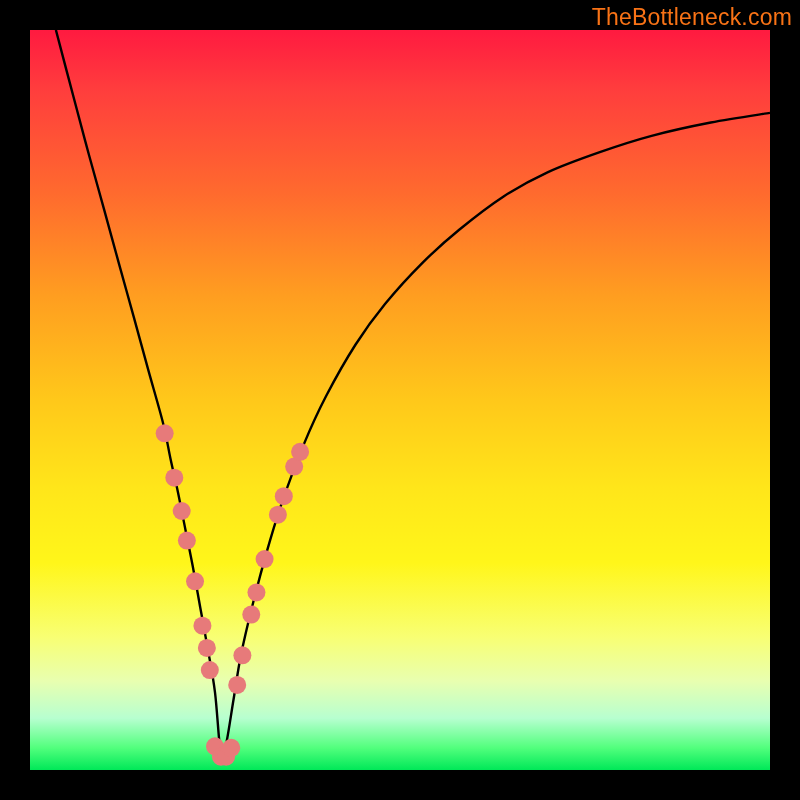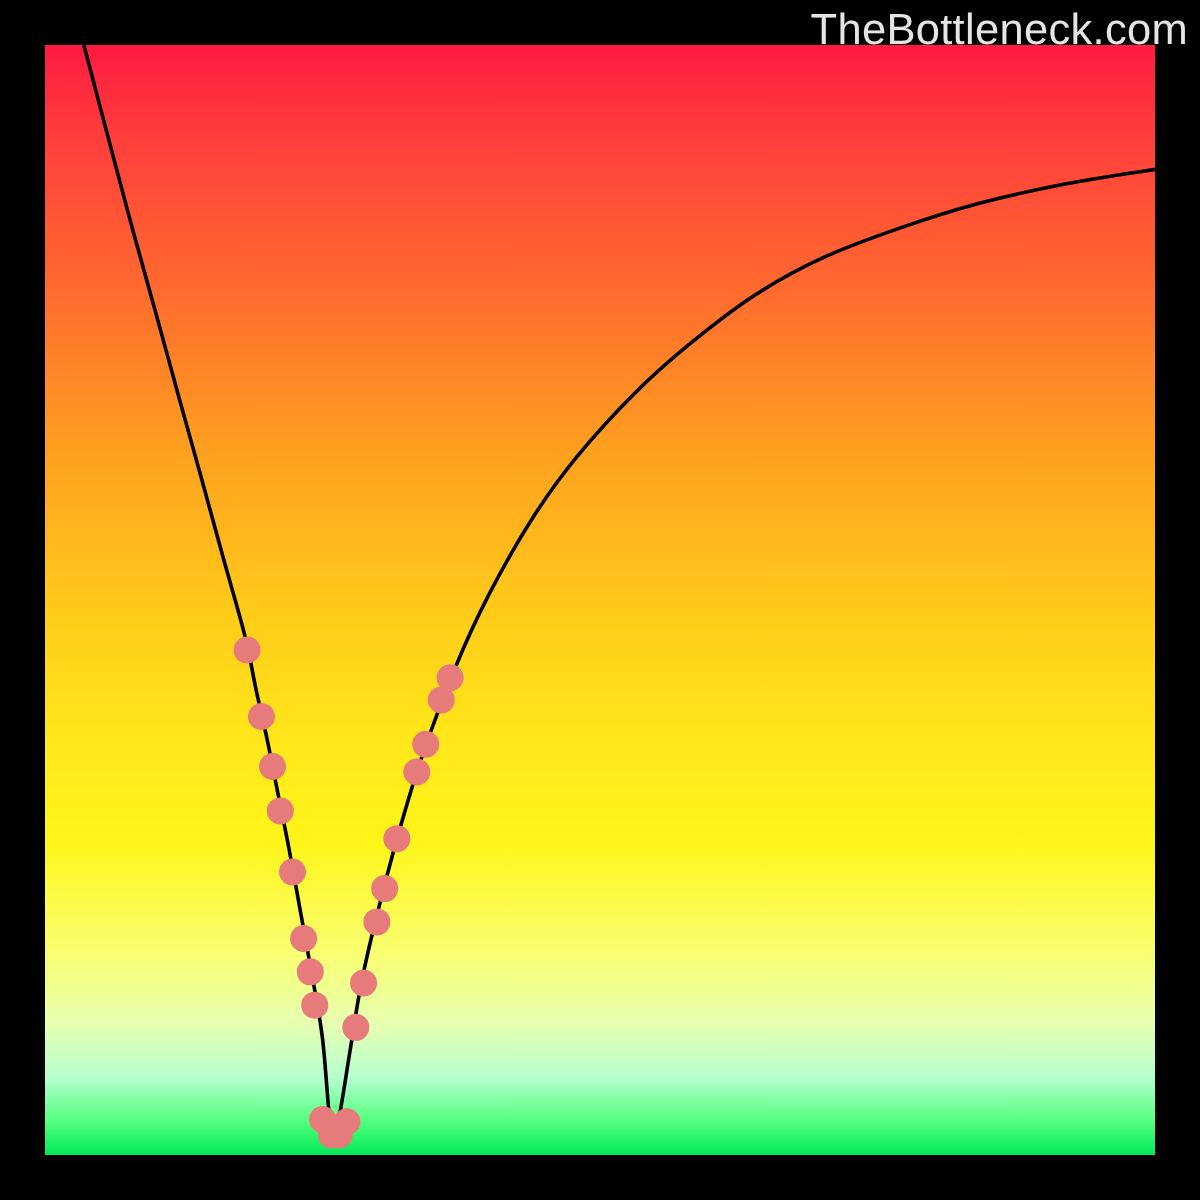--- a/index.html
+++ b/index.html
@@ -43,22 +43,22 @@
       #e8ffb0 88%,
       #b7ffd0 93%,
       #52ff7d 97%,
       #00e858 100%
     );
   }
   .watermark {
     position: absolute;
     top: 4px;
     right: 8px;
-    color: #e5e5e5;
-    font-size: 29px;
+    color: #f97316;
+    font-size: 23px;
     font-weight: 500;
     letter-spacing: 0.2px;
     user-select: none;
   }
   svg.curve {
     position: absolute;
     left: 0;
     top: 0;
     width: 740px;
     height: 740px;

